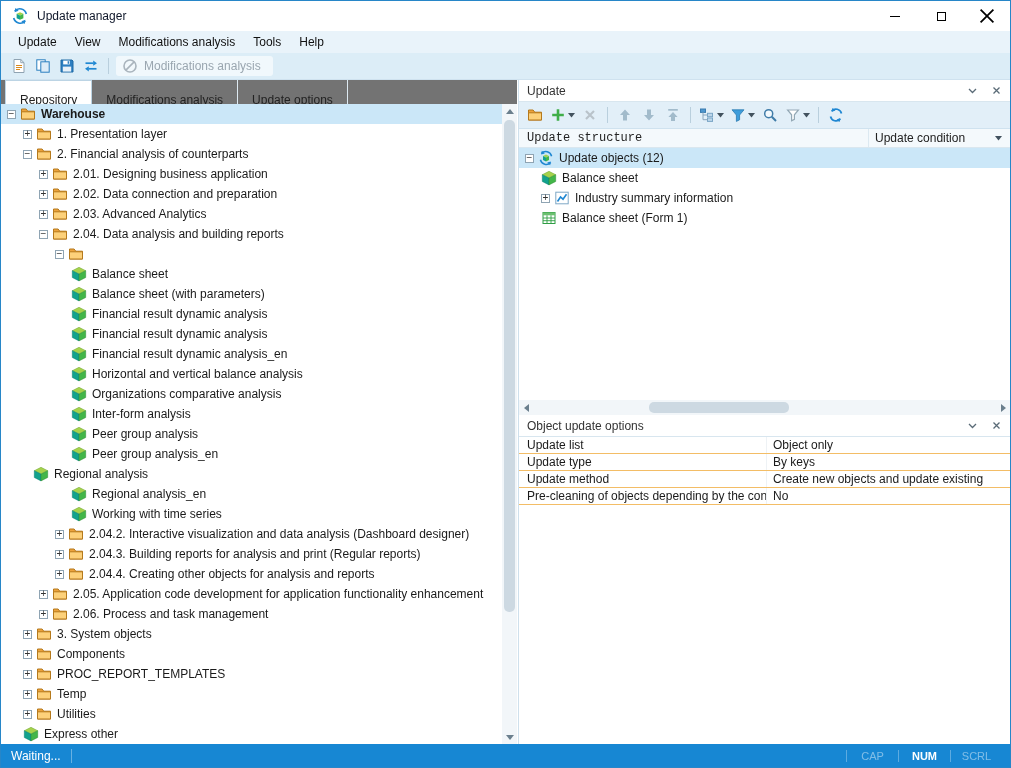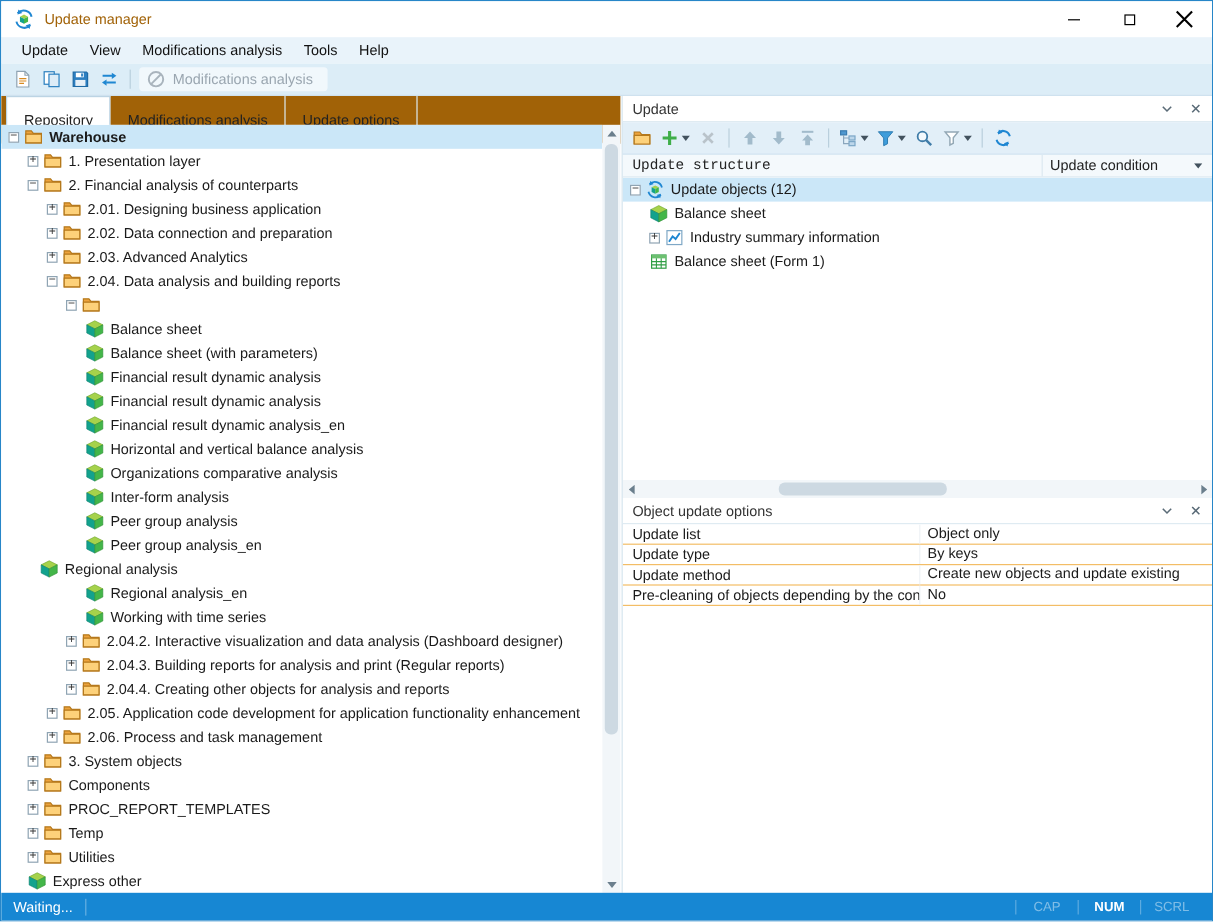--- a/index.html
+++ b/index.html
@@ -4,21 +4,21 @@
 <style>
   * { box-sizing: border-box; margin: 0; padding: 0; }
   html,body { width:1011px; height:768px; background:#fff; }
   body { font-family:"Liberation Sans", sans-serif; font-size:12px; color:#1a1a1a; -webkit-user-select:none; user-select:none; }
   .window { position:relative; width:1011px; height:768px; border:1px solid #2786c8; background:#fff; overflow:hidden; }
 
   
   .titlebar { position:absolute; top:0; left:0; right:0; height:30px; display:flex; align-items:center; padding-left:10px; background:#fff; }
   .icon18 { width:18px; height:18px; display:inline-flex; margin-right:8px; flex:none; }
   .icon18 svg { width:18px; height:18px; }
-  .title-text { font-size:12px; color:#a16207; }
+  .title-text { font-size:12px; color:#0f172a; }
   .win-controls { margin-left:auto; display:flex; height:30px; }
   .win-btn { width:46px; height:30px; display:flex; align-items:center; justify-content:center; cursor:default; }
   .glyph-min { width:10px; height:1px; background:#000; display:block; }
   .glyph-max { width:9px; height:9px; border:1px solid #000; display:block; }
 
   
   .menubar { position:absolute; top:30px; left:0; right:0; height:22px; background:#e9f3fa; display:flex; align-items:center; padding-left:8px; }
   .menu-item { padding:3px 9px; font-size:12px; color:#111; }
 
   
@@ -27,21 +27,21 @@
   .tbtn.with-caret { padding:0 3px; }
   .tbtn.disabled { opacity:.85; }
   .icon16 { width:16px; height:16px; display:inline-flex; flex:none; }
   .icon16 svg { width:16px; height:16px; }
   .caret { display:inline-flex; margin-left:2px; }
   .tsep { width:1px; height:16px; background:#b9cfdd; margin:0 5px; display:inline-block; }
   .disabled-group { display:flex; align-items:center; gap:6px; background:rgba(255,255,255,.6); border-radius:3px; padding:2px 12px 2px 6px; color:#9aa6b0; margin-left:2px; }
 
   
   .left-panel { position:absolute; top:79px; left:0; width:516px; bottom:23px; background:#fff; }
-  .tabbar { position:absolute; top:0; left:0; right:0; height:40px; background:#a16207; display:flex; align-items:stretch; padding-left:4px; border-bottom:1px solid #dde9f1; }
+  .tabbar { position:absolute; top:0; left:0; right:0; height:40px; background:#737373; display:flex; align-items:stretch; padding-left:4px; border-bottom:1px solid #dde9f1; }
   .tab { padding:0 14px; display:flex; align-items:center; border-right:1px solid #dde9f1; color:#222; font-size:12px; }
   .tab.active { background:#fff; border:1px solid #bcd4e4; border-bottom:1px solid #fff; margin-bottom:-1px; }
   .tree { position:absolute; top:24px; left:0; right:15px; bottom:0; background:#fff; overflow:hidden; }
   .trow { height:20px; display:flex; align-items:center; white-space:nowrap; overflow:hidden; }
   .trow.selected { background:#cbe7f8; }
   .trow.bold .tlabel { font-weight:bold; }
   .expander { width:9px; height:9px; border:1px solid #8fa4b3; background:#fff; display:inline-flex; align-items:center; justify-content:center; font-size:10px; line-height:9px; color:#333; margin-right:4px; flex:none; padding-bottom:1px; }
   .ticon { width:16px; height:16px; display:inline-flex; margin-right:5px; flex:none; }
   .ticon svg { width:16px; height:16px; }
   .tlabel { font-size:12px; }
@@ -61,21 +61,21 @@
   .panel-header { height:22px; flex:none; display:flex; align-items:center; padding:0 8px; border-bottom:1px solid #d8e6ef; background:#fff; }
   .ph-title { font-size:12px; color:#333; }
   .ph-icons { margin-left:auto; display:flex; gap:12px; align-items:center; }
   .ph-btn { display:inline-flex; align-items:center; justify-content:center; width:12px; height:12px; }
   .update-toolbar { height:27px; flex:none; background:#e2eff8; border-bottom:1px solid #cfe2ef; display:flex; align-items:center; padding-left:4px; }
   .structure-header { height:19px; flex:none; background:#f4f9fc; border-bottom:1px solid #dae7ef; display:flex; align-items:center; padding-left:8px; font-size:12px; color:#222; }
   .sh-left { flex:1;font-family:Liberation Mono, monospace; }
   .sh-right { width:142px; display:flex; align-items:center; justify-content:space-between; border-left:1px solid #dce9f1; padding:0 6px; height:100%; }
   .update-tree { height:252px; flex:none; background:#fff; overflow:hidden; }
   .prop-grid { flex:1; background:#fff; overflow:hidden; }
-  .prow { display:flex; height:17px; border-bottom:1px solid #f3bd66; }
+  .prow { display:flex; height:17px; align-items:center; border-bottom:1px solid #f3bd66; }
   .pname { width:248px; padding-left:8px; overflow:hidden; white-space:nowrap; border-right:1px solid #eef2f5; height:100%; display:flex; align-items:center; }
   .pvalue { flex:1; padding-left:6px; overflow:hidden; white-space:nowrap; }
 
   
   .statusbar { position:absolute; left:0; right:0; bottom:0; height:23px; background:#1787d3; color:#fff; display:flex; align-items:center; font-size:12px; }
   .status-msg { padding:0 10px; }
   .status-div { width:1px; height:14px; background:rgba(255,255,255,.35); }
   .status-right { margin-left:auto; display:flex; align-items:center; height:100%; padding-right:8px; }
   .indicator { width:52px; text-align:center; font-size:11px; color:rgba(255,255,255,.45); border-left:1px solid rgba(255,255,255,.3); }
   .indicator.active { color:#fff; font-weight:bold; }

